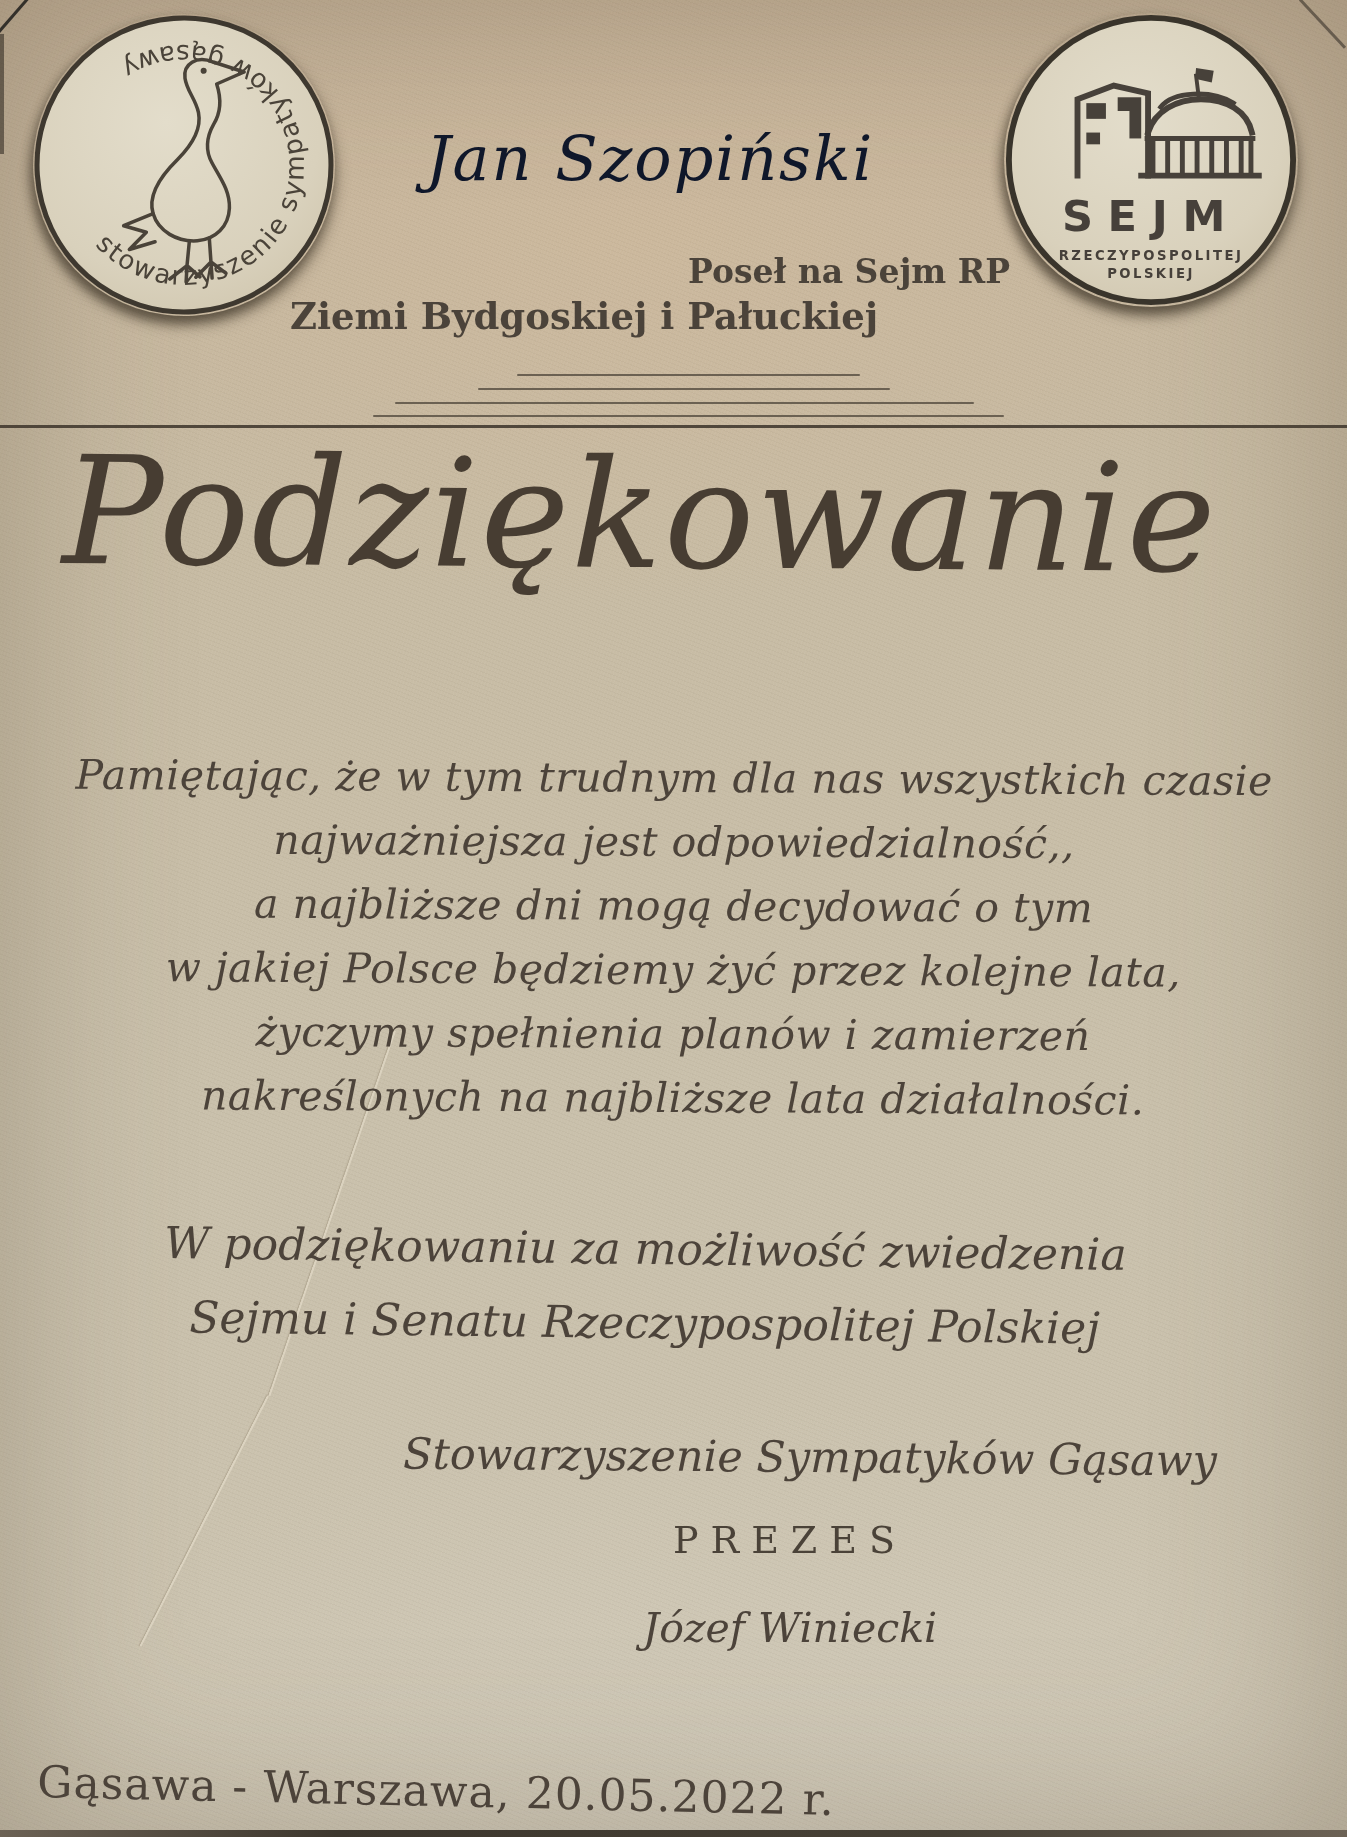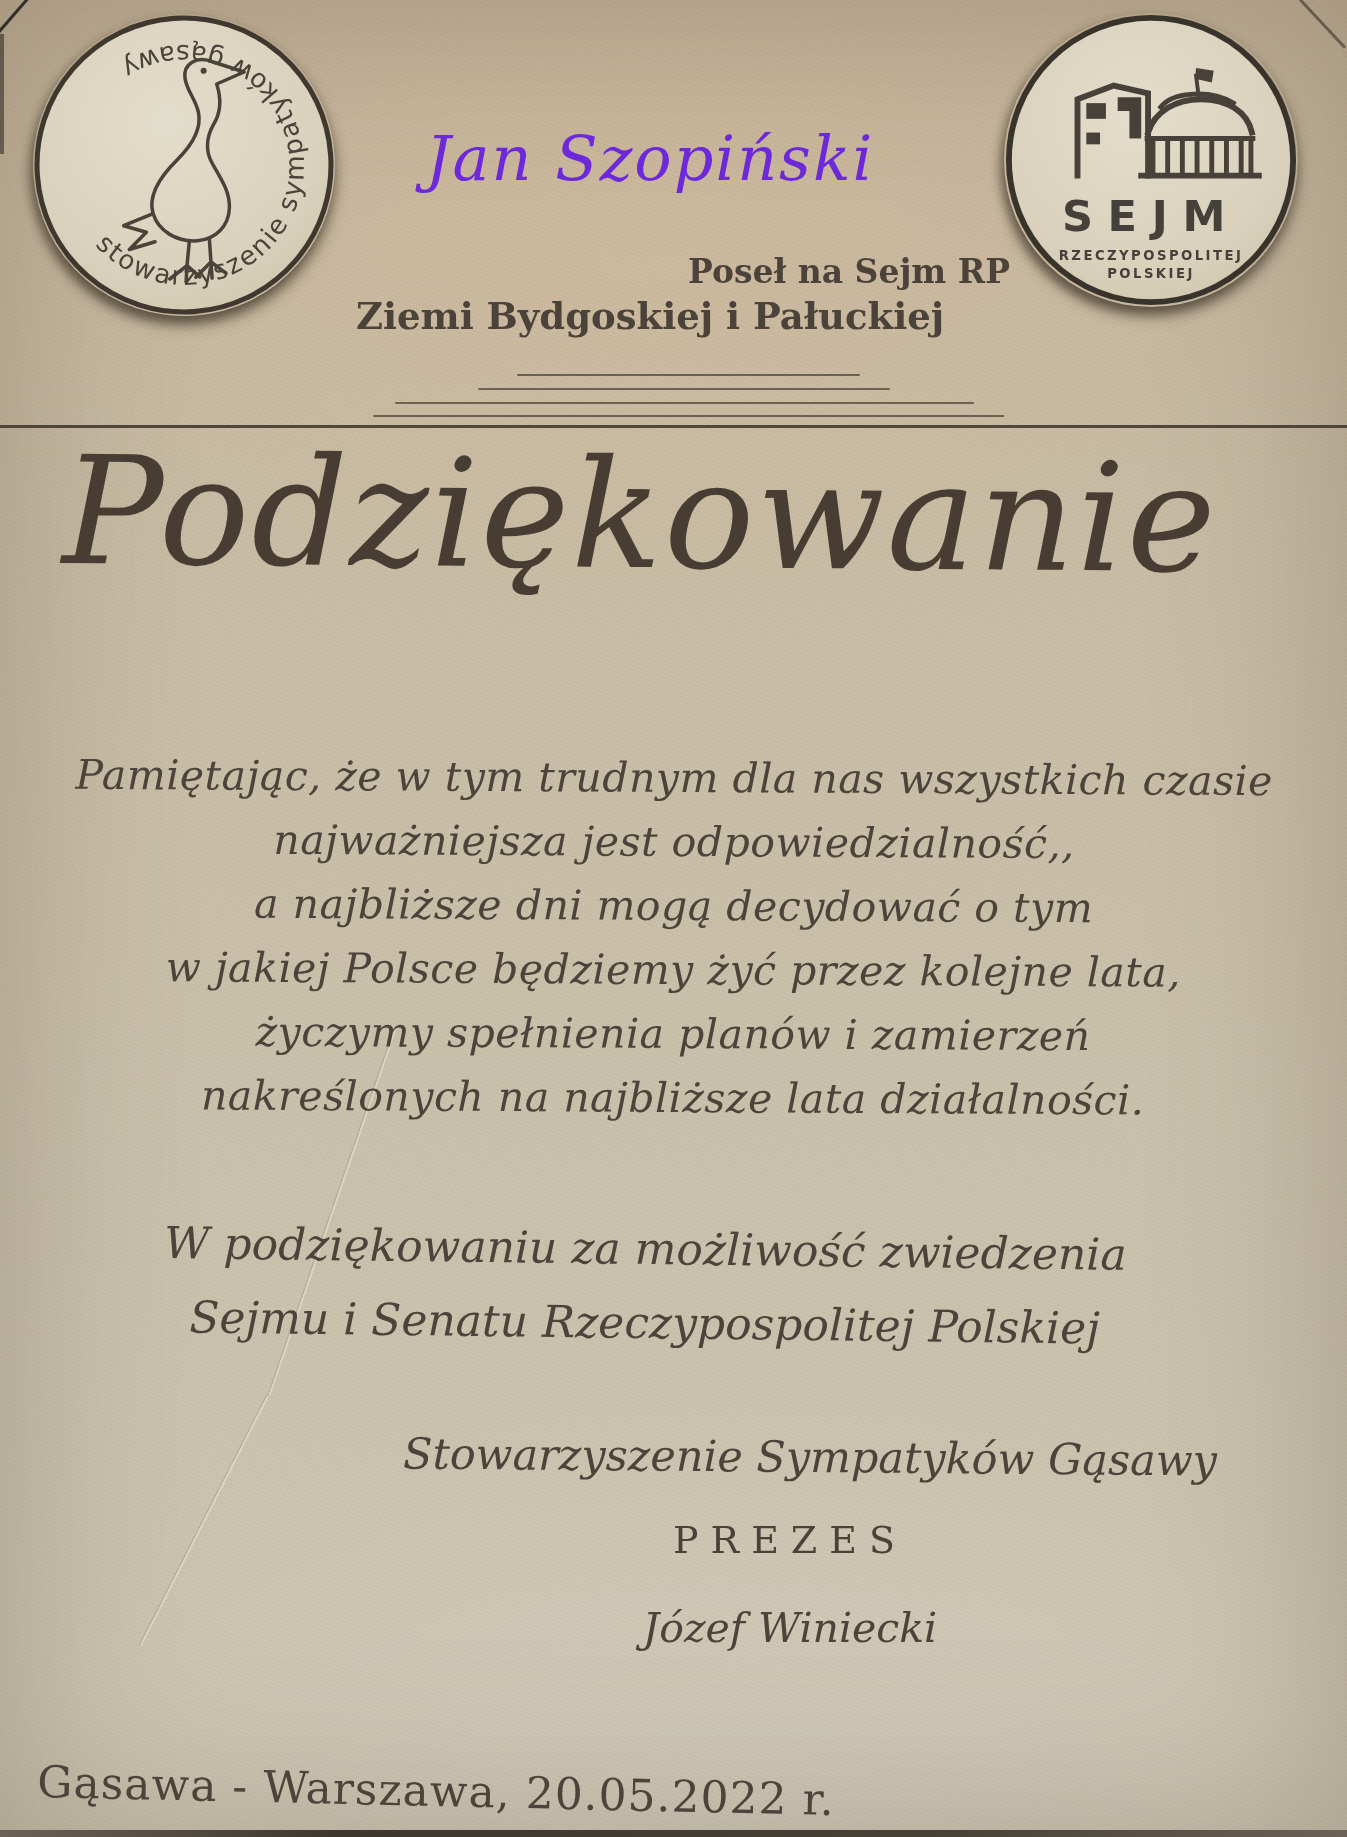--- a/index.html
+++ b/index.html
@@ -14,24 +14,24 @@
   }
   .grain{position:absolute;inset:0;z-index:1;pointer-events:none;
     background-image:
       repeating-linear-gradient(107deg, rgba(255,255,255,.03) 0 1px, transparent 1px 3px),
       repeating-linear-gradient(21deg, rgba(62,52,36,.035) 0 1px, transparent 1px 4px);}
   .vignette{position:absolute;inset:0;z-index:1;pointer-events:none;
     box-shadow:inset 0 0 190px rgba(90,76,56,.33);}
   .abs{position:absolute;}
   
   .hdr-name{left:290px;top:122px;width:720px;text-align:center;
-    font-size:62px;font-style:italic;letter-spacing:2px;color:#6d28d9;z-index:2;}
+    font-size:62px;font-style:italic;letter-spacing:2px;color:#0f172a;z-index:2;}
   .hdr-role1{left:290px;top:252px;width:720px;text-align:right;
     font-size:33px;font-weight:bold;color:#4b433a;z-index:2;}
-  .hdr-role2{left:290px;top:294px;width:720px;text-align:center;
+  .hdr-role2{left:290px;top:294px;width:720px;text-align:left;
     font-size:37px;font-weight:bold;color:#4b433a;z-index:2;}
   .rule{position:absolute;height:2px;background:#5b5144;opacity:.85;z-index:2;border-radius:1px;}
   .rule-full{position:absolute;left:0;top:425px;width:1347px;height:3px;background:#453d32;opacity:.92;z-index:2;}
   
   .seal{position:absolute;border-radius:50%;z-index:3;
     box-shadow:0 9px 14px rgba(42,34,22,.5), -4px 6px 10px rgba(42,34,22,.35);}
   .seal-left{left:33px;top:14px;width:302px;height:302px;transform:rotate(-4deg);}
   .seal-right{left:1004px;top:13px;width:294px;height:294px;}
   
   .title{left:40px;top:428px;width:1200px;text-align:center;z-index:2;

